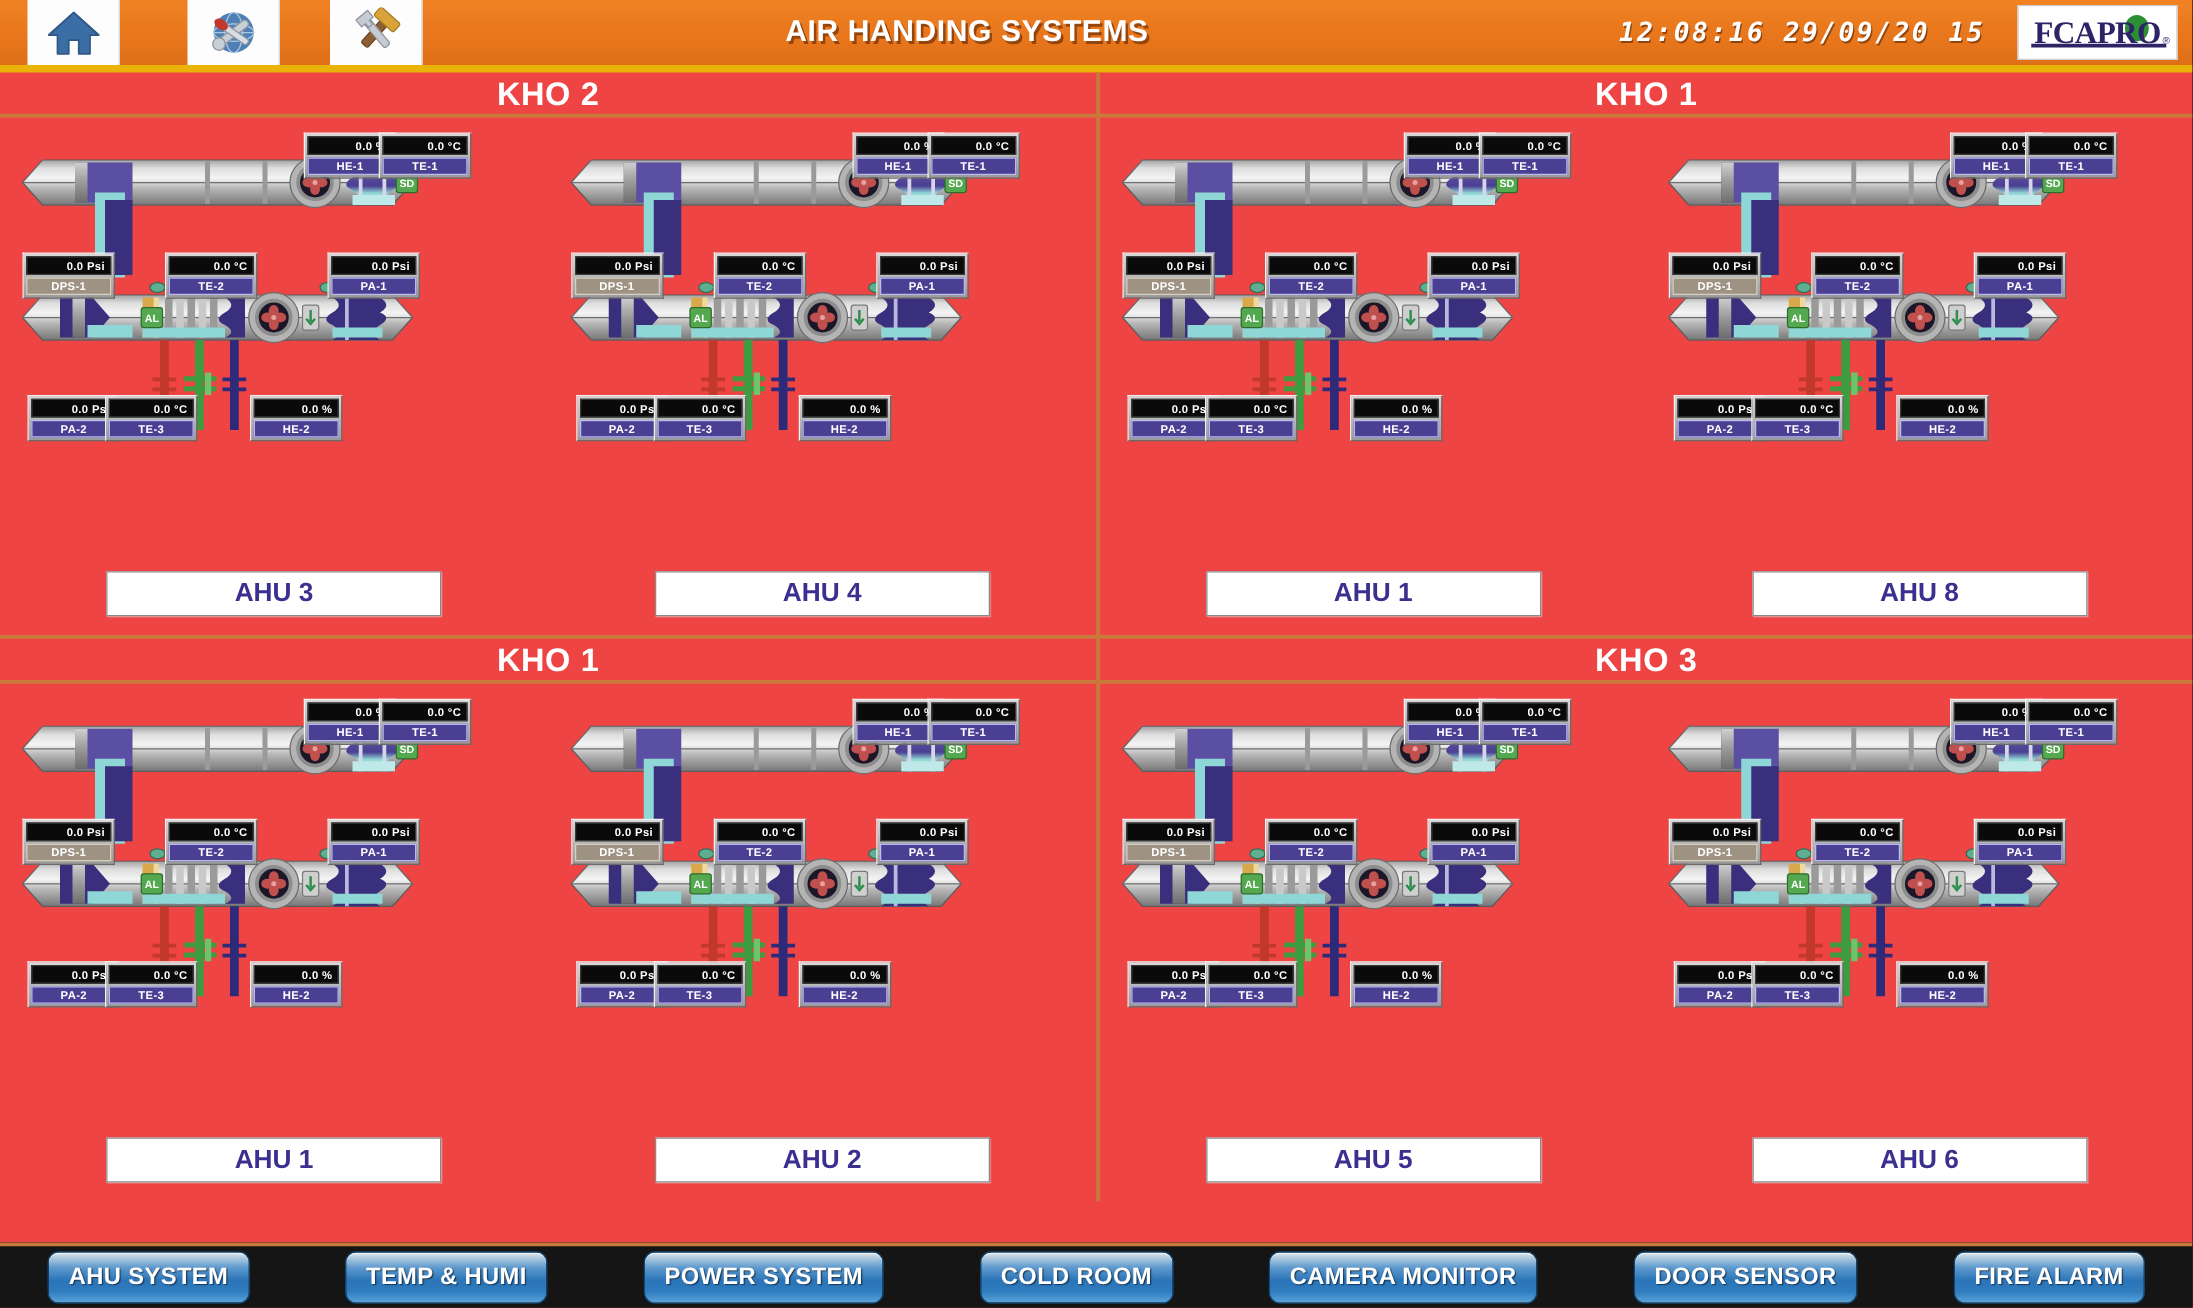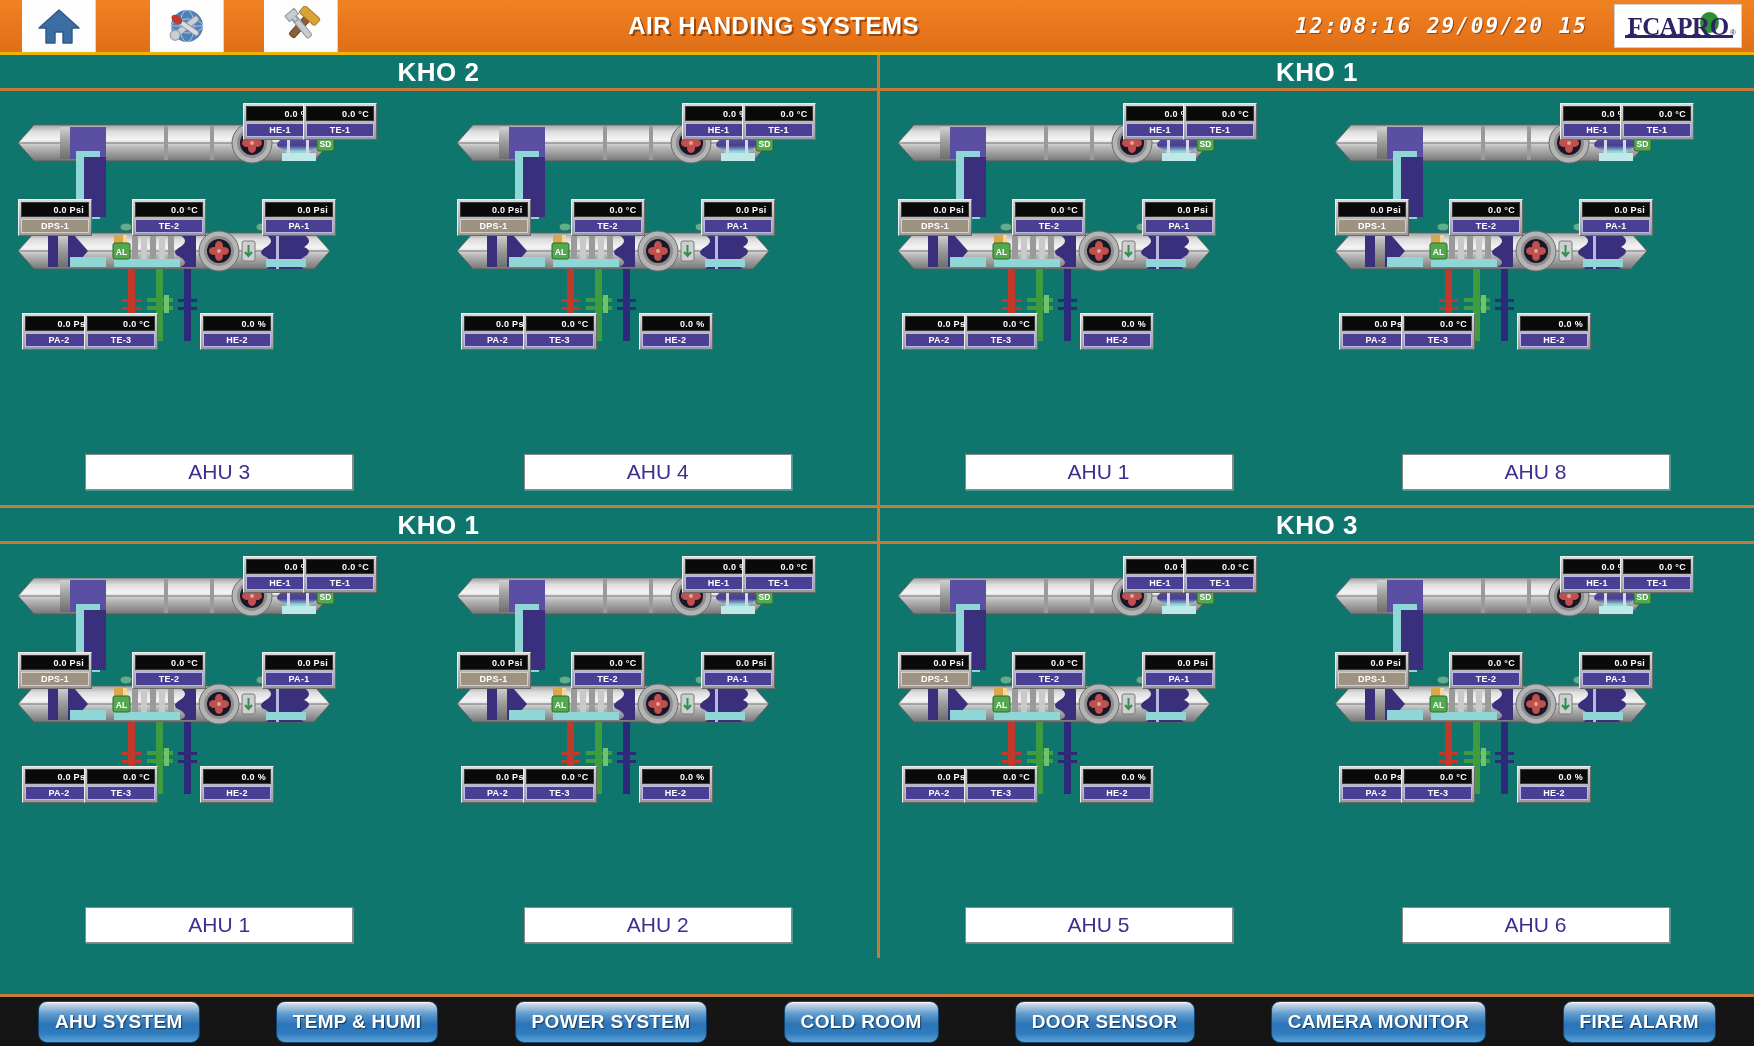--- a/index.html
+++ b/index.html
@@ -57,22 +57,22 @@
   }
   .logo-under{
     position:absolute; left:10px; right:8px; bottom:9px; height:3px;
     background:#2d2366; z-index:3;
   }
   .logo-reg{ position:absolute; right:5px; bottom:10px; font-size:8px; color:#2d2366; z-index:4;}
 
   
   .board{
     position:absolute; left:0; top:52px; width:1754px; height:942px;
-    background:#0f766e;
-    border-top:3px solid #eab308;
+    background:#ef4444;
+    border-top:6px solid #eab308;
   }
   .quad-row{ position:relative; height:450px; width:100%; }
   .quad-row + .quad-row{ border-top:3px solid #c8793c; }
   .quad{
     position:absolute; top:0; height:450px; width:50%;
   }
   .quad.left{ left:0; }
   .quad.right{ left:50%; border-left:3px solid #c8793c; }
   .quad-title{
     height:36px; line-height:34px; text-align:center;
@@ -106,21 +106,21 @@
     text-align:center; line-height:13px; letter-spacing:.3px;
     background:#4b3f94;
   }
   .tag.tan .lbl{ background:#9e9383; border-color:#d6cfc2; }
 
   
   .nameplate{
     position:absolute; width:268px; height:36px; left:50%;
     transform:translateX(-50%); bottom:12px;
     background:#ffffff; border:1px solid #8a8a8a;
-    color:#3b2f8f; font-size:21px; font-weight:normal;
+    color:#3b2f8f; font-size:21px; font-weight:bold;
     text-align:center; line-height:34px; z-index:25;
     box-shadow:1px 1px 0 rgba(255,255,255,.25);
   }
 
   
   .footer{
     position:absolute; left:0; top:994px; width:1754px; height:52px;
     background:#151515; border-top:3px solid #c8793c;
     display:flex; align-items:center; justify-content:space-between;
     padding:0 38px;
@@ -1630,16 +1630,16 @@
         </div>
       </div>
   </div>
 </div>
 
 <div class="footer" id="footer">
     <div class="navbtn">AHU SYSTEM</div>
     <div class="navbtn">TEMP &amp; HUMI</div>
     <div class="navbtn">POWER SYSTEM</div>
     <div class="navbtn">COLD ROOM</div>
+    <div class="navbtn">CAMERA MONITOR</div>
     <div class="navbtn">DOOR SENSOR</div>
-    <div class="navbtn">CAMERA MONITOR</div>
     <div class="navbtn">FIRE ALARM</div>
   </div>
 
 </body></html>

